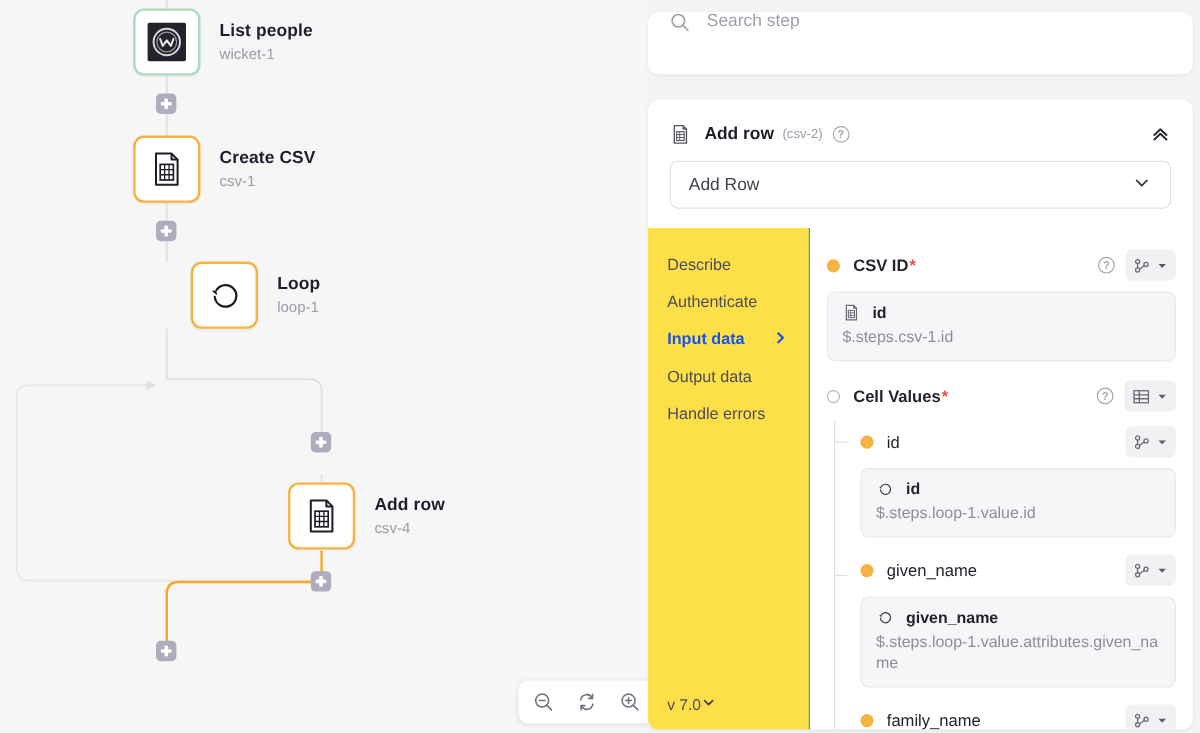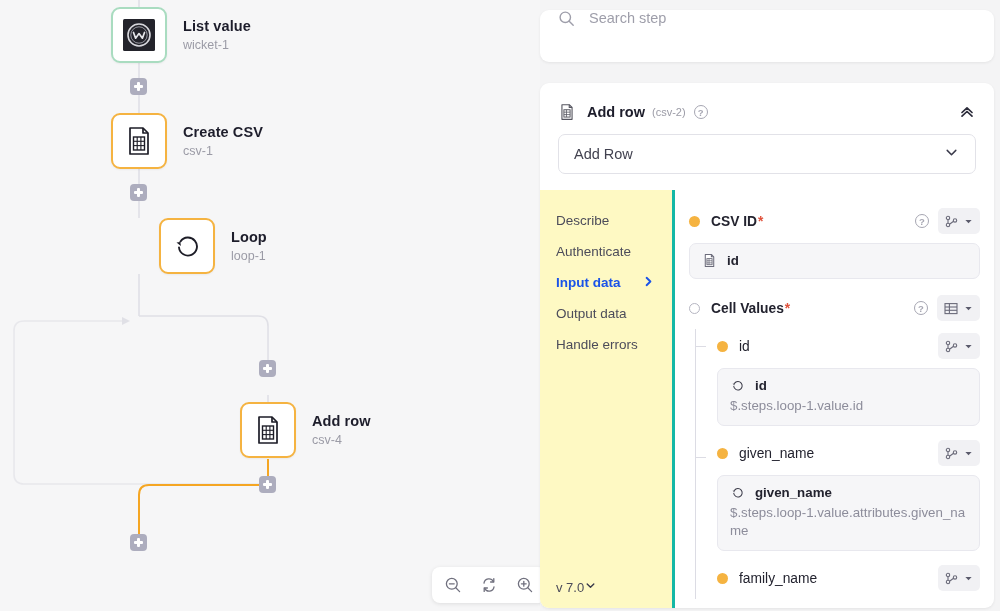--- a/index.html
+++ b/index.html
@@ -107,23 +107,23 @@
   .select-row { padding: 13px 18px 0 18px; }
   .select-box {
     height: 40px; border: 1px solid #e2e2e8; border-radius: 7px;
     display: flex; align-items: center; padding: 0 15px;
     font-size: 14.5px; color: #41414f; cursor: pointer;
   }
   .select-box .chev { margin-left: auto; }
 
   .body-split { display: flex; margin-top: 16px; height: 419px; }
   .tabs {
-    width: 135px; background: #fef9c3; padding: 15px 4px 0 16px;
+    width: 135px; background: #fde047; padding: 15px 4px 0 16px;
     position: relative; flex-shrink: 0;
-    border-right: 3px solid #14b8a6;
+    border-right: 1px solid #14b8a6;
   }
   .tab {
     font-size: 13.5px; color: #4c4c5a; padding: 8px 0; cursor: pointer;
     display: flex; align-items: center;
   }
   .tab.active { color: #1a53e8; font-weight: 700; }
   .tab .arrow { margin-left: auto; margin-right: 14px; }
   .version {
     position: absolute; bottom: 14px; left: 16px;
     font-size: 13px; color: #4c4c5a; display: flex;
@@ -205,21 +205,21 @@
     <div class="node" style="left:111px; top:7px;">
       <div class="node-box green">
         <svg width="34" height="34" viewBox="0 0 34 34">
           <rect x="1" y="1" width="32" height="32" rx="1.5" fill="#23232b"></rect>
           <circle cx="17" cy="17" r="11" fill="none" stroke="#d7d7dd" stroke-width="1.6"></circle>
           <circle cx="17" cy="17" r="8.2" fill="none" stroke="#9a9aa4" stroke-width="1"></circle>
           <path d="M11.5 14.5 L13.6 20.2 L17 15.6 L20.4 20.2 L22.5 14.5" fill="none" stroke="#e6e6ea" stroke-width="1.7" stroke-linejoin="round" stroke-linecap="round"></path>
         </svg>
       </div>
       <div class="node-text">
-        <div class="node-title">List value</div>
+        <div class="node-title">List people</div>
         <div class="node-sub">wicket-1</div>
       </div>
     </div>
 
     <div class="node" style="left:111px; top:113px;">
       <div class="node-box orange">
         <svg width="32" height="32" viewBox="0 0 32 32">
           <path d="M7 3 H20 L25 8 V29 H7 Z" fill="#fff" stroke="#1d1d27" stroke-width="1.7" stroke-linejoin="round"></path>
           <path d="M20 3 V8 H25" fill="none" stroke="#1d1d27" stroke-width="1.7" stroke-linejoin="round"></path>
           <rect x="10.5" y="12" width="11" height="13" fill="none" stroke="#1d1d27" stroke-width="1.4"></rect>
@@ -401,20 +401,21 @@
               <svg width="15" height="15" viewBox="0 0 32 32">
                 <path d="M7 3 H20 L25 8 V29 H7 Z" fill="#fff" stroke="#6b6b7a" stroke-width="2.2" stroke-linejoin="round"></path>
                 <path d="M20 3 V8 H25" fill="none" stroke="#6b6b7a" stroke-width="2.2" stroke-linejoin="round"></path>
                 <rect x="10.5" y="12" width="11" height="13" fill="none" stroke="#6b6b7a" stroke-width="1.9"></rect>
                 <line x1="10.5" y1="16.5" x2="21.5" y2="16.5" stroke="#6b6b7a" stroke-width="1.6"></line>
                 <line x1="10.5" y1="21" x2="21.5" y2="21" stroke="#6b6b7a" stroke-width="1.6"></line>
                 <line x1="15" y1="12" x2="15" y2="25" stroke="#6b6b7a" stroke-width="1.6"></line>
               </svg>
               <span class="value-name">id</span>
             </div>
+            <div class="value-path">$.steps.csv-1.id</div>
           </div>
 
           <div class="field-label-row" style="margin-top:16px;">
             <span class="dot hollow"></span>
             <span class="field-label"><span>Cell Values</span><span class="req">*</span></span>
             <span class="row-actions">
               <span class="help-circle">?</span>
               <span class="act-box">
                 <svg width="14" height="13" viewBox="0 0 14 13">
                   <rect x="1" y="1.6" width="12" height="10" fill="none" stroke="#6b6b7a" stroke-width="1.1"></rect>

